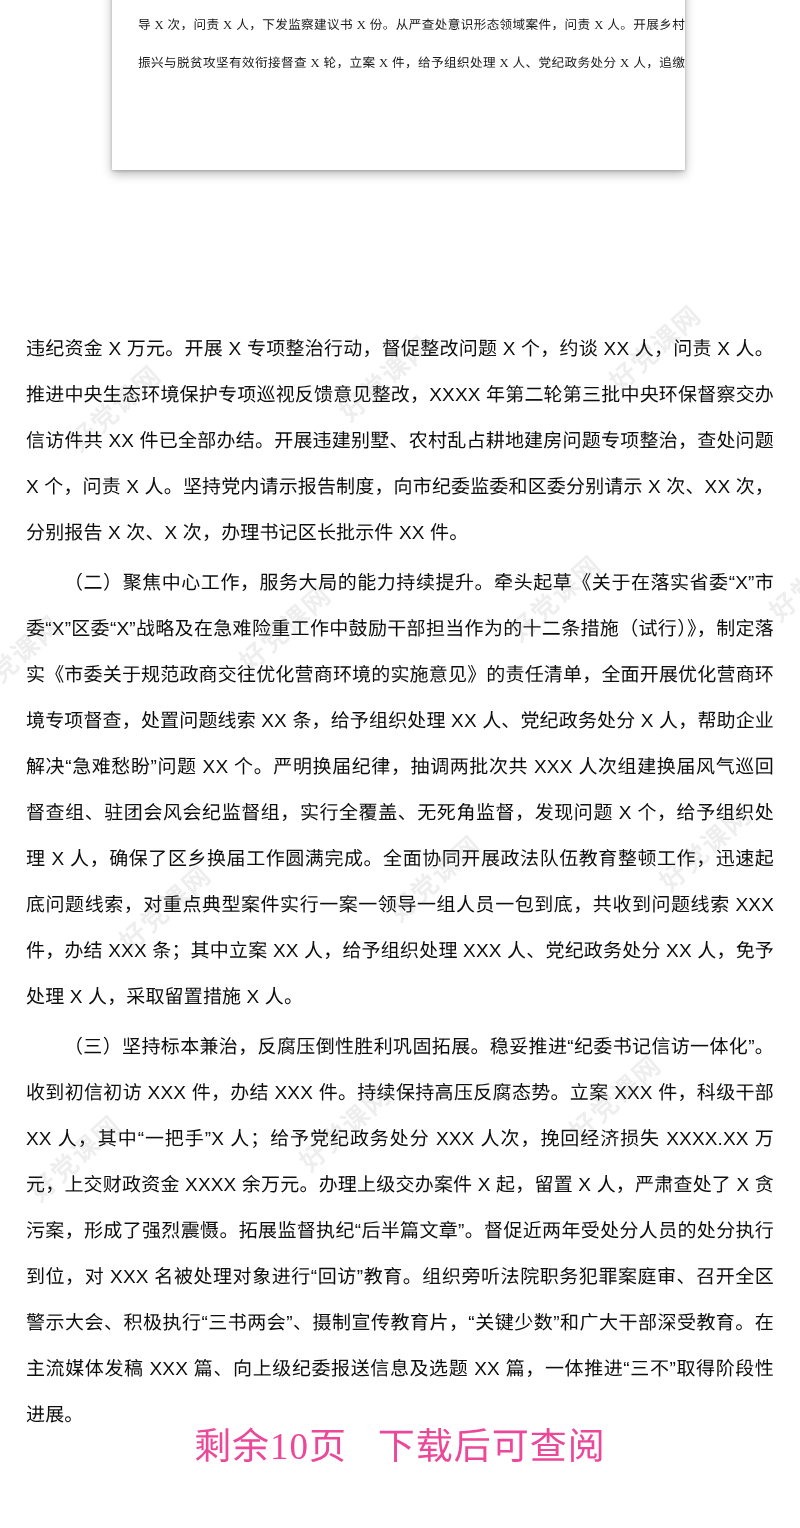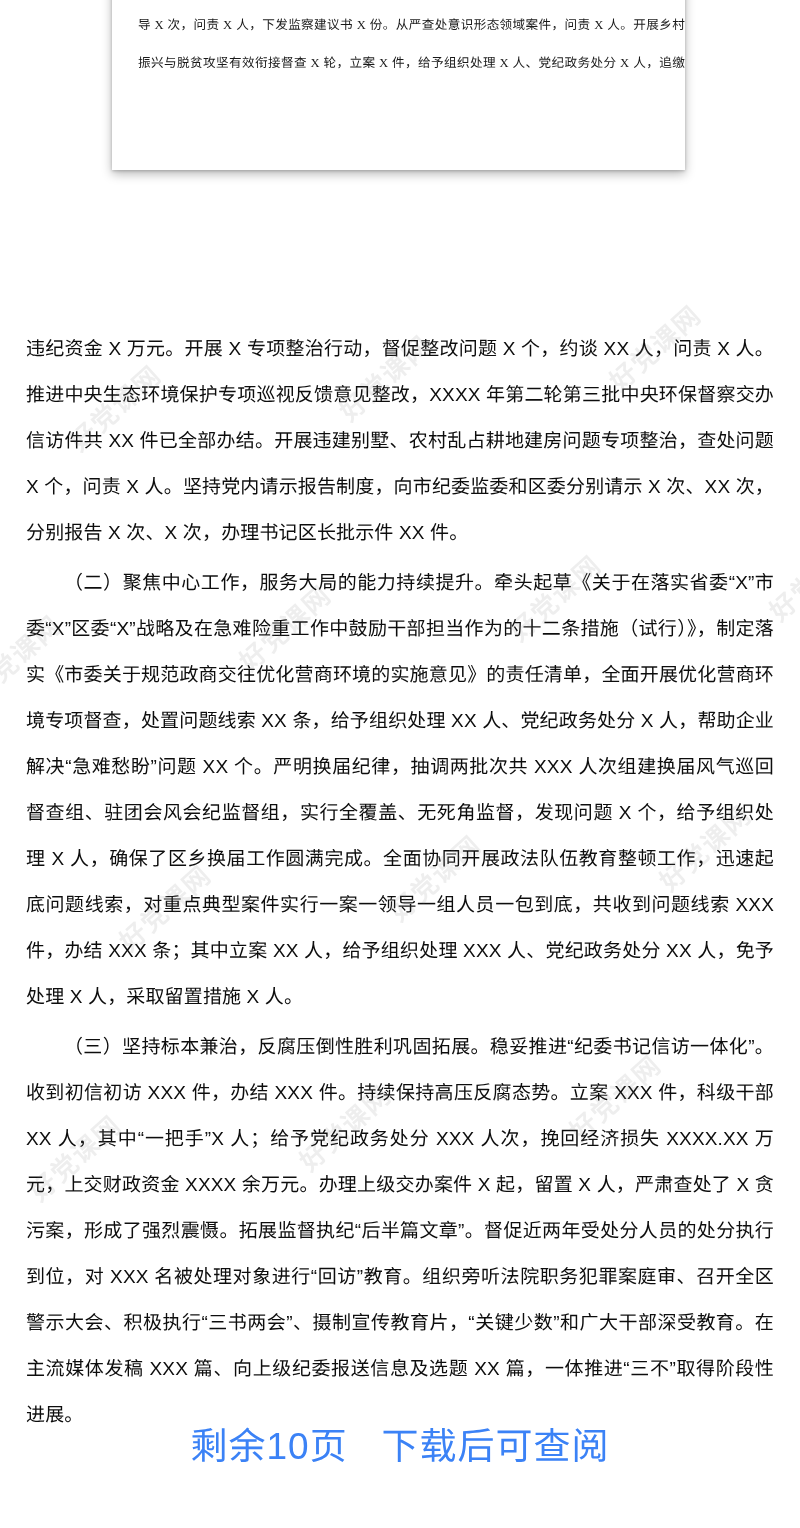--- a/index.html
+++ b/index.html
@@ -103,24 +103,24 @@
   .bottom-banner {
     position: absolute;
     left: 0;
     top: 1424px;
     width: 800px;
     text-align: center;
     z-index: 9;
   }
   .bottom-banner .cta {
     display: inline-block;
-    font-family: Liberation Sans, sans-serif;
+    font-family: Liberation Serif, serif;
     font-size: 37px;
     line-height: 46px;
-    color: #3b82f6;
+    color: #ec4899;
     letter-spacing: 1px;
     white-space: pre;
   }
 </style>
 </head>
 <body>
 
 <div class="page-stage">
 
   <div class="top-page-card">

